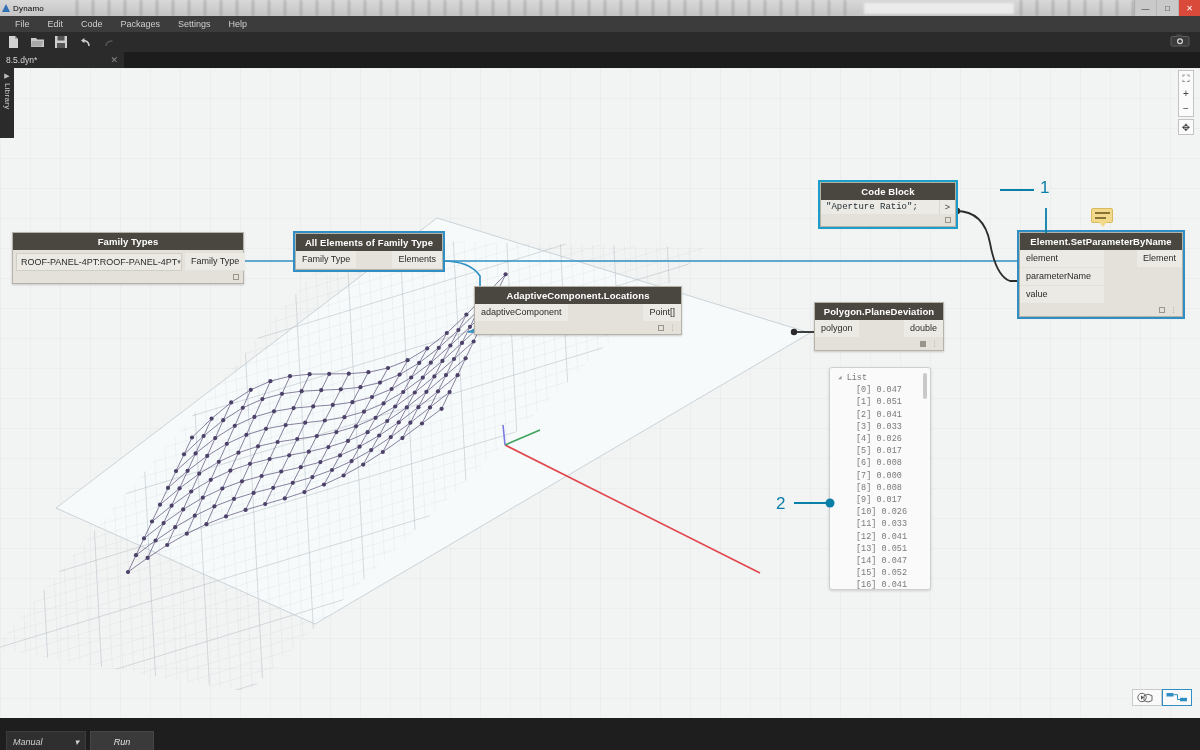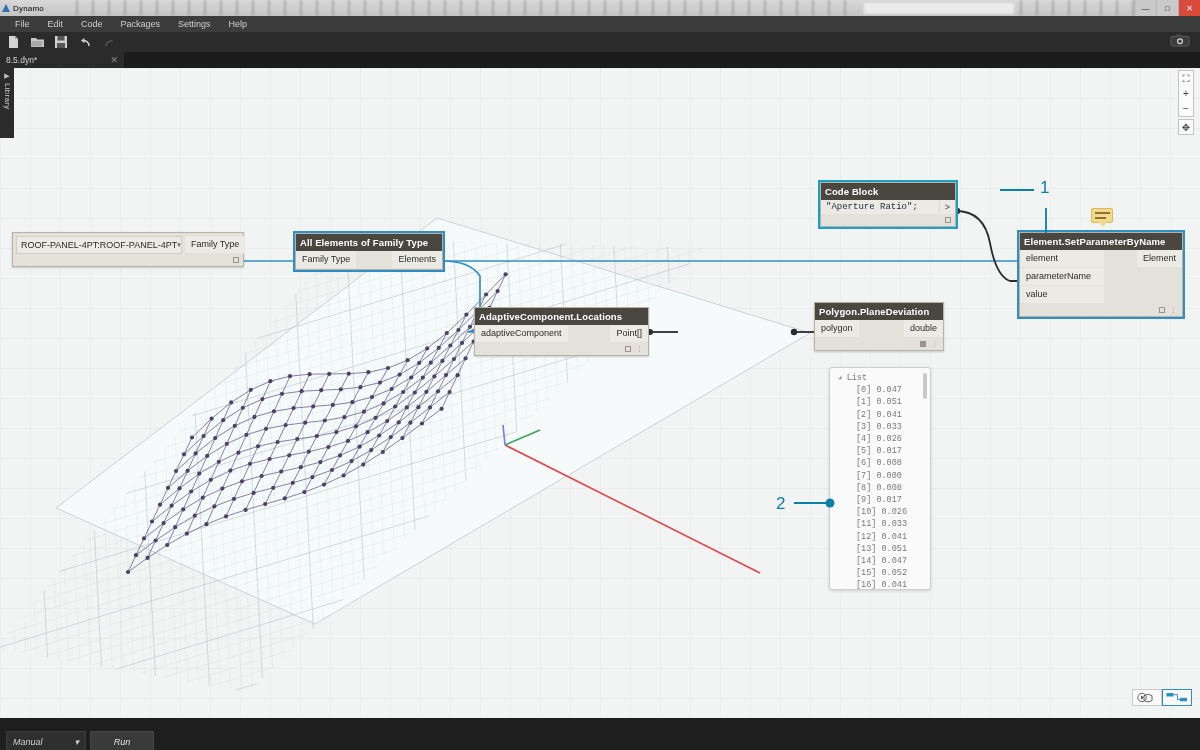--- a/index.html
+++ b/index.html
@@ -102,21 +102,21 @@
 
   
   .bg3d{position:absolute;inset:0;pointer-events:none;}
 
   
   .node{position:absolute;background:#e4e1da;border:1px solid #b7b2a8;
     box-shadow:0 1px 2px rgba(0,0,0,.18);font-size:9.5px;color:#2b2b2b;}
   .node.sel{outline:2px solid #2f8fc4;outline-offset:0;}
   .node.sel-cyan{outline:2px solid #1b9ec9;}
   .node .hdr{background:#4a4740;color:#fff;font-weight:bold;font-size:9.5px;
-    text-align:left;padding:3px 4px;letter-spacing:.1px;white-space:nowrap;}
+    text-align:center;padding:3px 4px;letter-spacing:.1px;white-space:nowrap;}
   .node .body{display:flex;justify-content:space-between;align-items:stretch;padding:0;}
   .ports-l,.ports-r{display:flex;flex-direction:column;}
   .port{background:#eceae4;padding:2px 6px;font-size:9px;white-space:nowrap;
     border-bottom:1px solid #e4e1da;line-height:13px;}
   .port.r{text-align:right;}
   .node .foot{height:12px;display:flex;align-items:center;justify-content:flex-end;
     gap:5px;padding-right:4px;}
   .chk{width:6px;height:6px;border:1px solid #9a958b;display:inline-block;}
   .chk.filled{background:#9a958b;}
   .dots{font-size:7px;color:#9a958b;letter-spacing:1px;}
@@ -452,20 +452,21 @@
       <path d="M793 264 Q804 264 814 264" stroke="#2b2b2b" stroke-width="1.8" fill="none"></path>
       <circle cx="794" cy="264" r="3.2" fill="#2b2b2b"></circle>
 
       <path d="M956 143 Q984 143 990 175 Q996 208 1010 213 L1019 213" stroke="#2b2b2b" stroke-width="1.8" fill="none"></path>
       <circle cx="957" cy="143" r="3.2" fill="#2b2b2b"></circle>
 
       <path d="M944 264 Q960 264 965 282 L965 400" stroke="#2b2b2b" stroke-width="0" fill="none"></path>
     </svg>
 
     <div class="node" style="left:12px;top:164px;width:232px;">
+      <div class="hdr">Family Types</div>
       <div class="body">
         <div class="ft-select">
           <span class="cv">ROOF-PANEL-4PT:ROOF-PANEL-4PT</span>
           <span class="car">▾</span>
         </div>
         <div class="ports-r">
           <div class="port r" style="margin-top:3px;">Family Type</div>
         </div>
       </div>
       <div class="foot">
@@ -507,21 +508,21 @@
         <div class="ports-r">
           <div class="port r">Element</div>
         </div>
       </div>
       <div class="foot">
         <span class="chk"></span>
         <span class="dots">⋮</span>
       </div>
     </div>
 
-    <div class="node" style="left:474px;top:239px;width:175px;">
+    <div class="node" style="left:474px;top:218px;width:208px;">
       <div class="hdr">AdaptiveComponent.Locations</div>
       <div class="body">
         <div class="ports-l">
           <div class="port">adaptiveComponent</div>
         </div>
         <div class="ports-r">
           <div class="port r">Point[]</div>
         </div>
       </div>
       <div class="foot">

